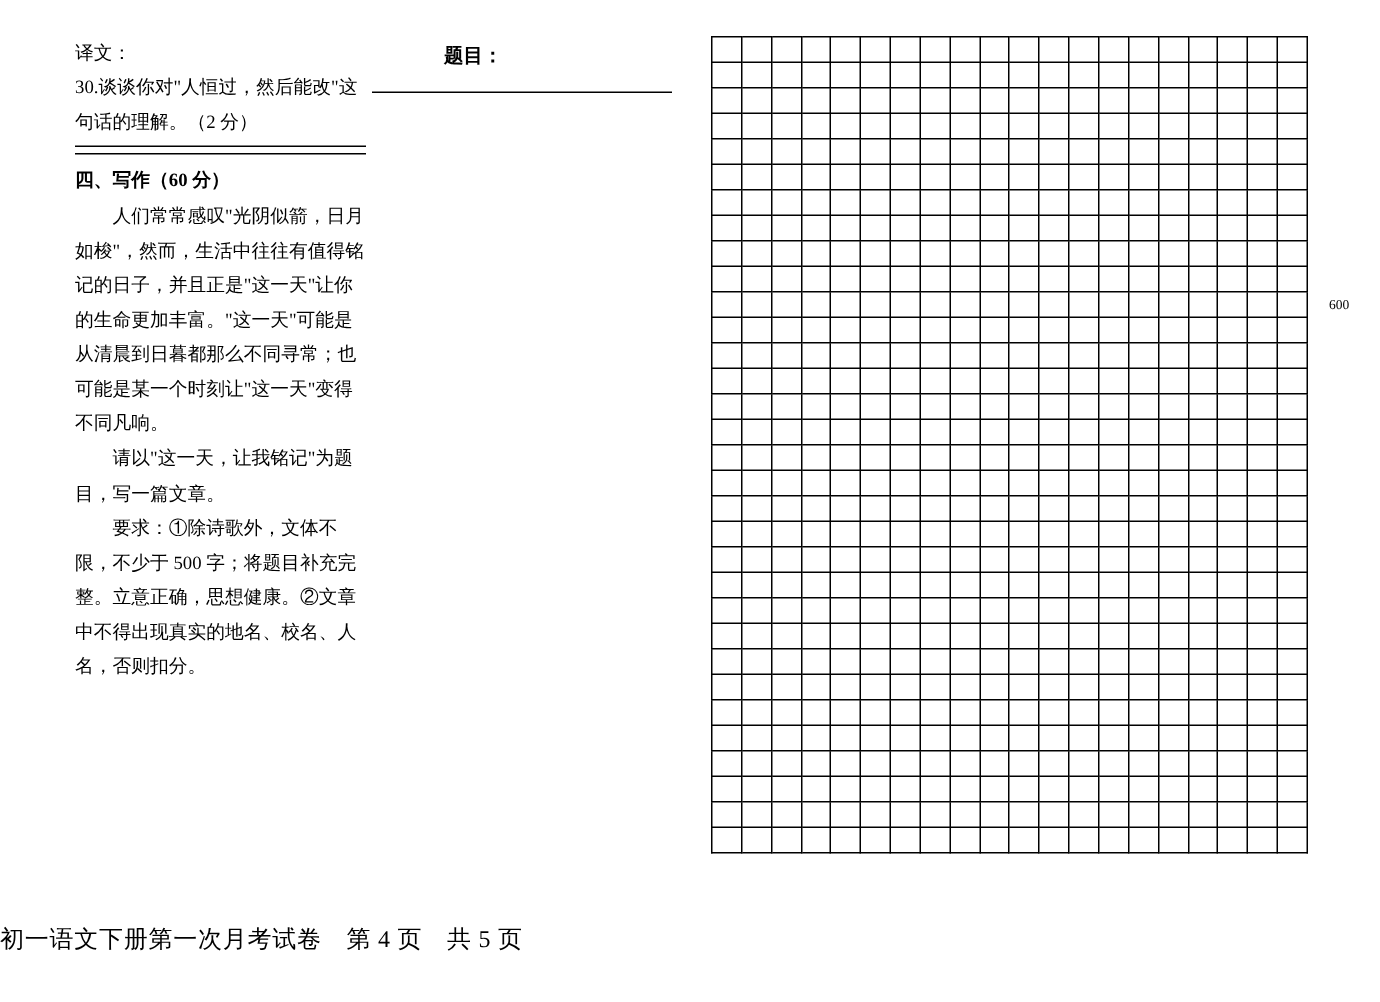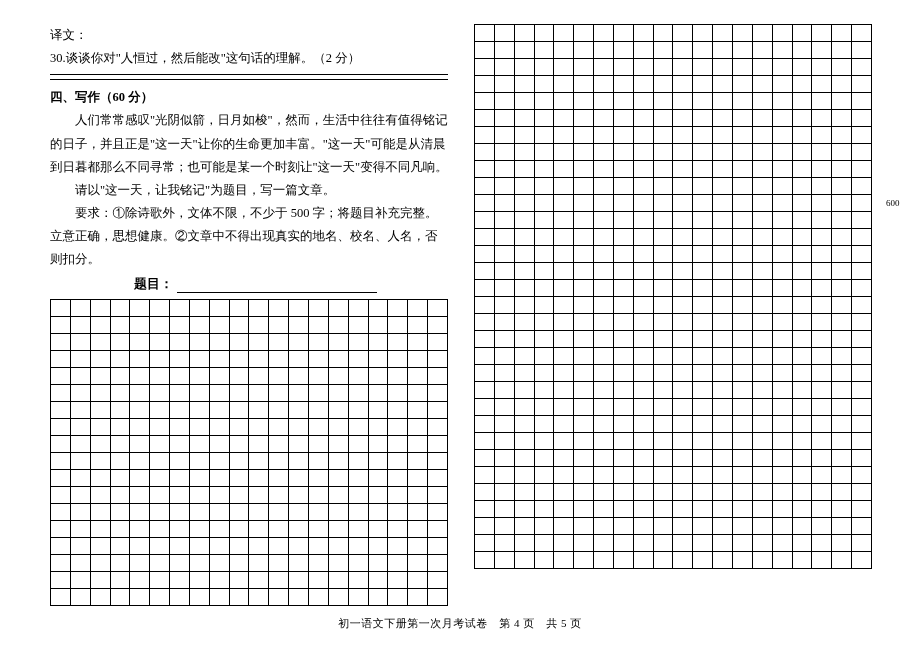--- a/index.html
+++ b/index.html
@@ -20,41 +20,40 @@
   .columns {
     display: flex;
     gap: 26px;
     padding: 24px 32px 0 50px;
     height: 608px;
     box-sizing: border-box;
   }
   .col {
     width: 398px;
     display: flex;
-    flex-direction: column;
   }
   .text-block {
     line-height: 1.85;
     font-size: 12.5px;
   }
   .hr-line {
     border: none;
     border-top: 1px solid #000;
     margin: 4px 0 2px 0;
   }
   .bold {
     font-weight: bold;
   }
   .title-line {
     text-align: left;
     margin: 4px 0 6px 0;
   }
   .title-label {
     display: inline-block;
-    margin-left: 84px;
+    margin-left: 52px;
     font-weight: bold;
   }
   .title-underline {
     display: inline-block;
     border-bottom: 1px solid #000;
     width: 200px;
     height: 14px;
     vertical-align: bottom;
     margin-left: 4px;
   }
@@ -73,22 +72,22 @@
   }
   .side-label {
     position: absolute;
     font-size: 9px;
     color: #000;
     left: 100%;
     margin-left: 14px;
     transform: translateY(-50%);
   }
   .footer {
-    text-align: center;
-    font-size: 11px;
+    text-align: left;
+    font-size: 16px;
     padding-top: 8px;
     letter-spacing: 0.5px;
   }
 </style>
 </head>
 <body>
 
 <div class="page">
 
   <div class="columns">

